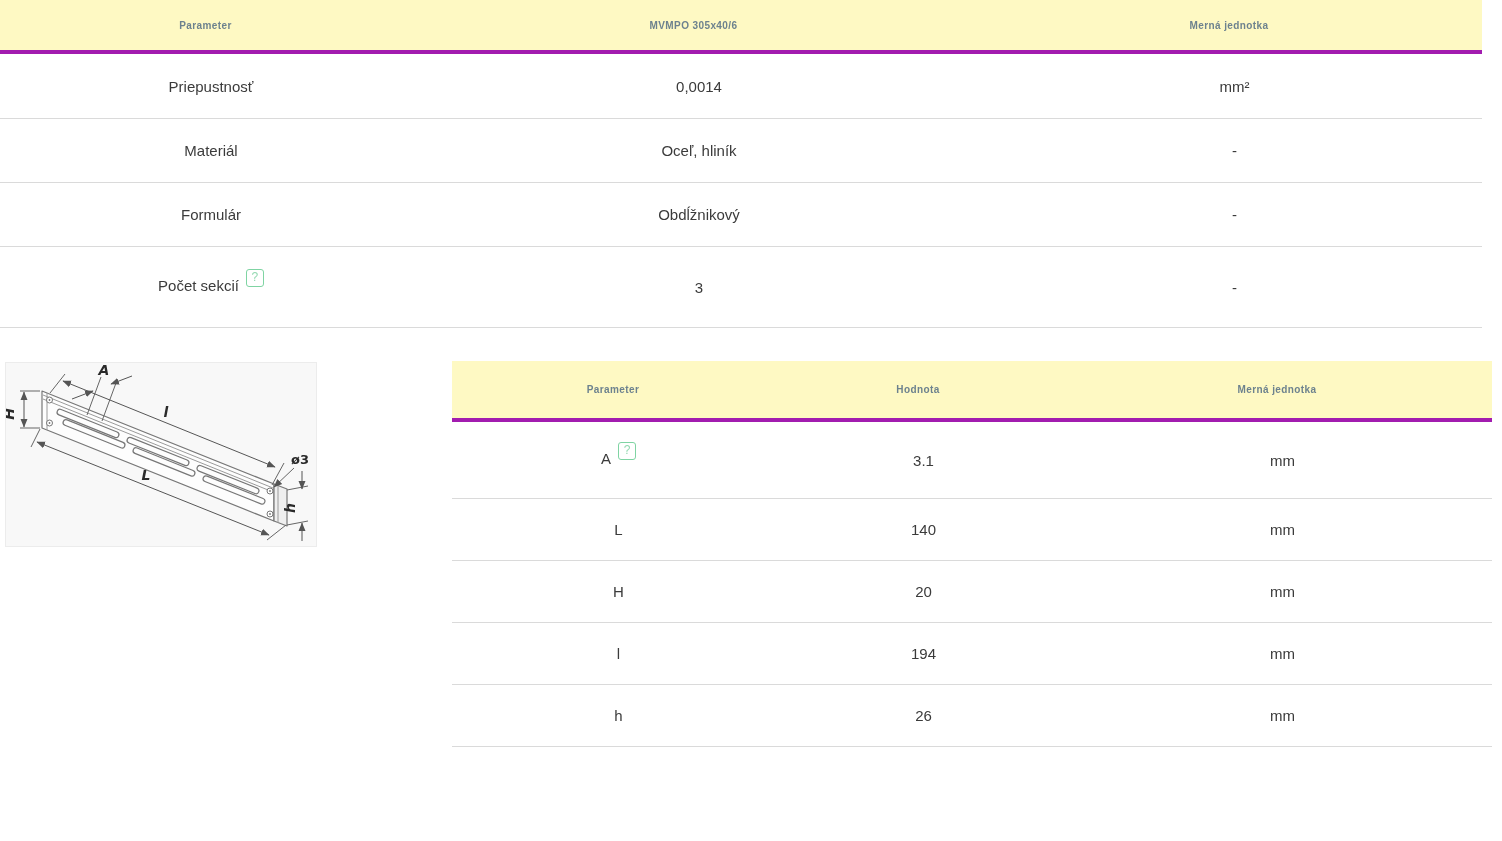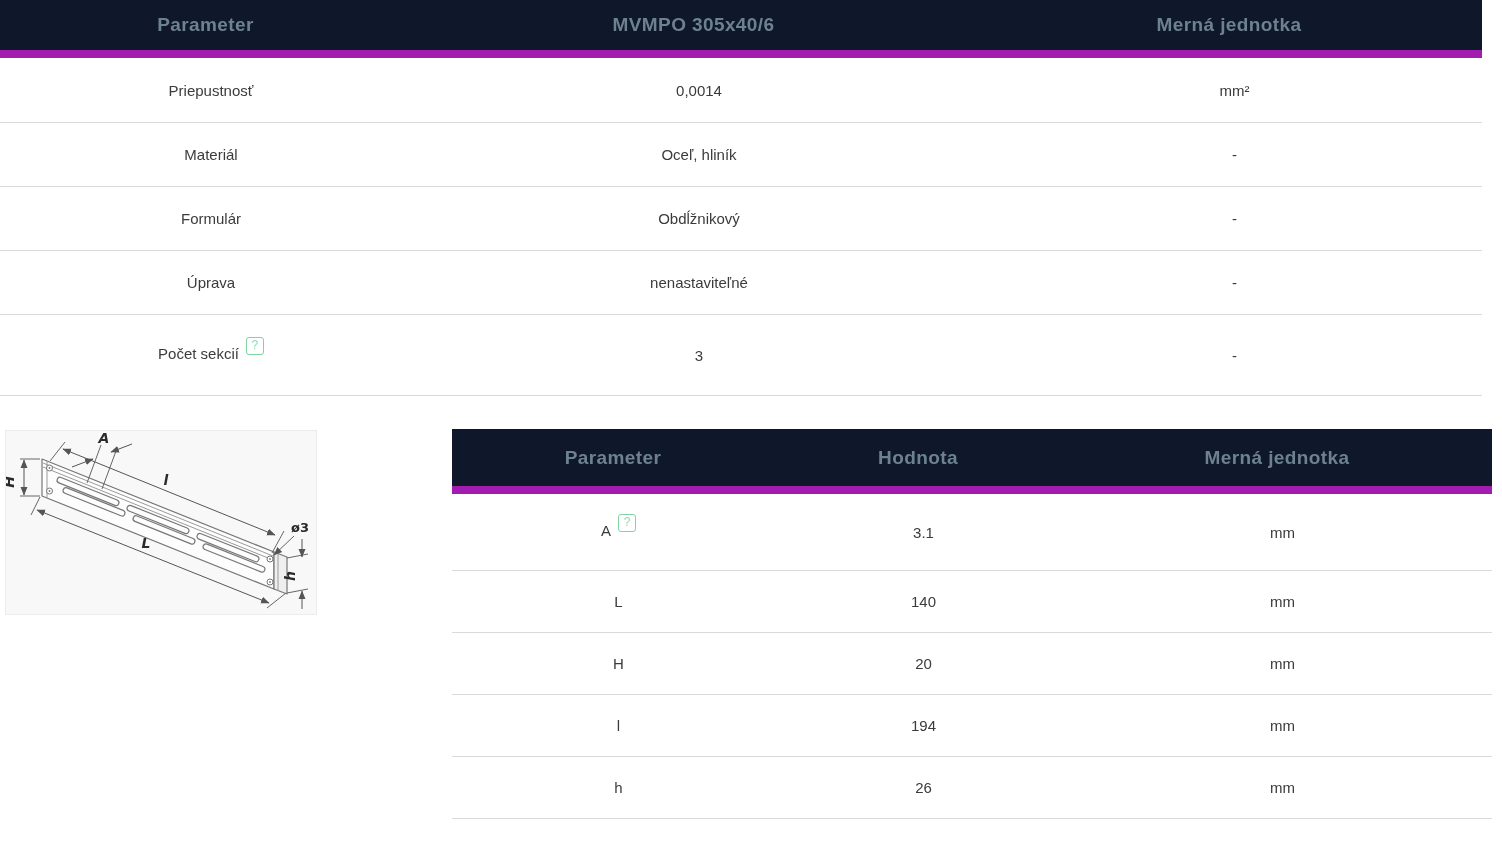--- a/index.html
+++ b/index.html
@@ -3,22 +3,22 @@
 <meta charset="utf-8">
 <style>
   html,body{margin:0;padding:0;}
   body{
     width:1502px;height:841px;background:#ffffff;
     font-family:"Liberation Sans",sans-serif;color:#3b3b3b;
     overflow:hidden;
   }
   table{border-collapse:collapse;table-layout:fixed;}
   th{
-    background:#0f172a;border-bottom:8px solid #a21caf;
-    color:#6d828e;font-weight:bold;font-size:19px;letter-spacing:.4px;
+    background:#fef9c3;border-bottom:4px solid #a21caf;
+    color:#6d828e;font-weight:bold;font-size:10px;letter-spacing:.4px;
     text-align:center;
   }
   td{
     border-bottom:1px solid #dadada;text-align:center;
     font-size:15px;font-weight:normal;vertical-align:middle;padding-left:12px;
   }
   
   .t1{width:1482px;}
   .t1 th{height:48px;}
   .t1 .c1{width:411px;} .t1 .c2{width:565px;} .t1 .c3{width:506px;}
@@ -82,25 +82,20 @@
     <tr>
       <td>Materiál</td>
       <td>Oceľ, hliník</td>
       <td>-</td>
     </tr>
     <tr>
       <td>Formulár</td>
       <td>Obdĺžnikový</td>
       <td>-</td>
     </tr>
-    <tr>
-      <td>Úprava</td>
-      <td>nenastaviteľné</td>
-      <td>-</td>
-    </tr>
     <tr class="row-tall">
       <td>
         <span>Počet sekcií</span><span class="help">?</span>
       </td>
       <td>3</td>
       <td>-</td>
     </tr>
   </tbody>
 </table>
 

